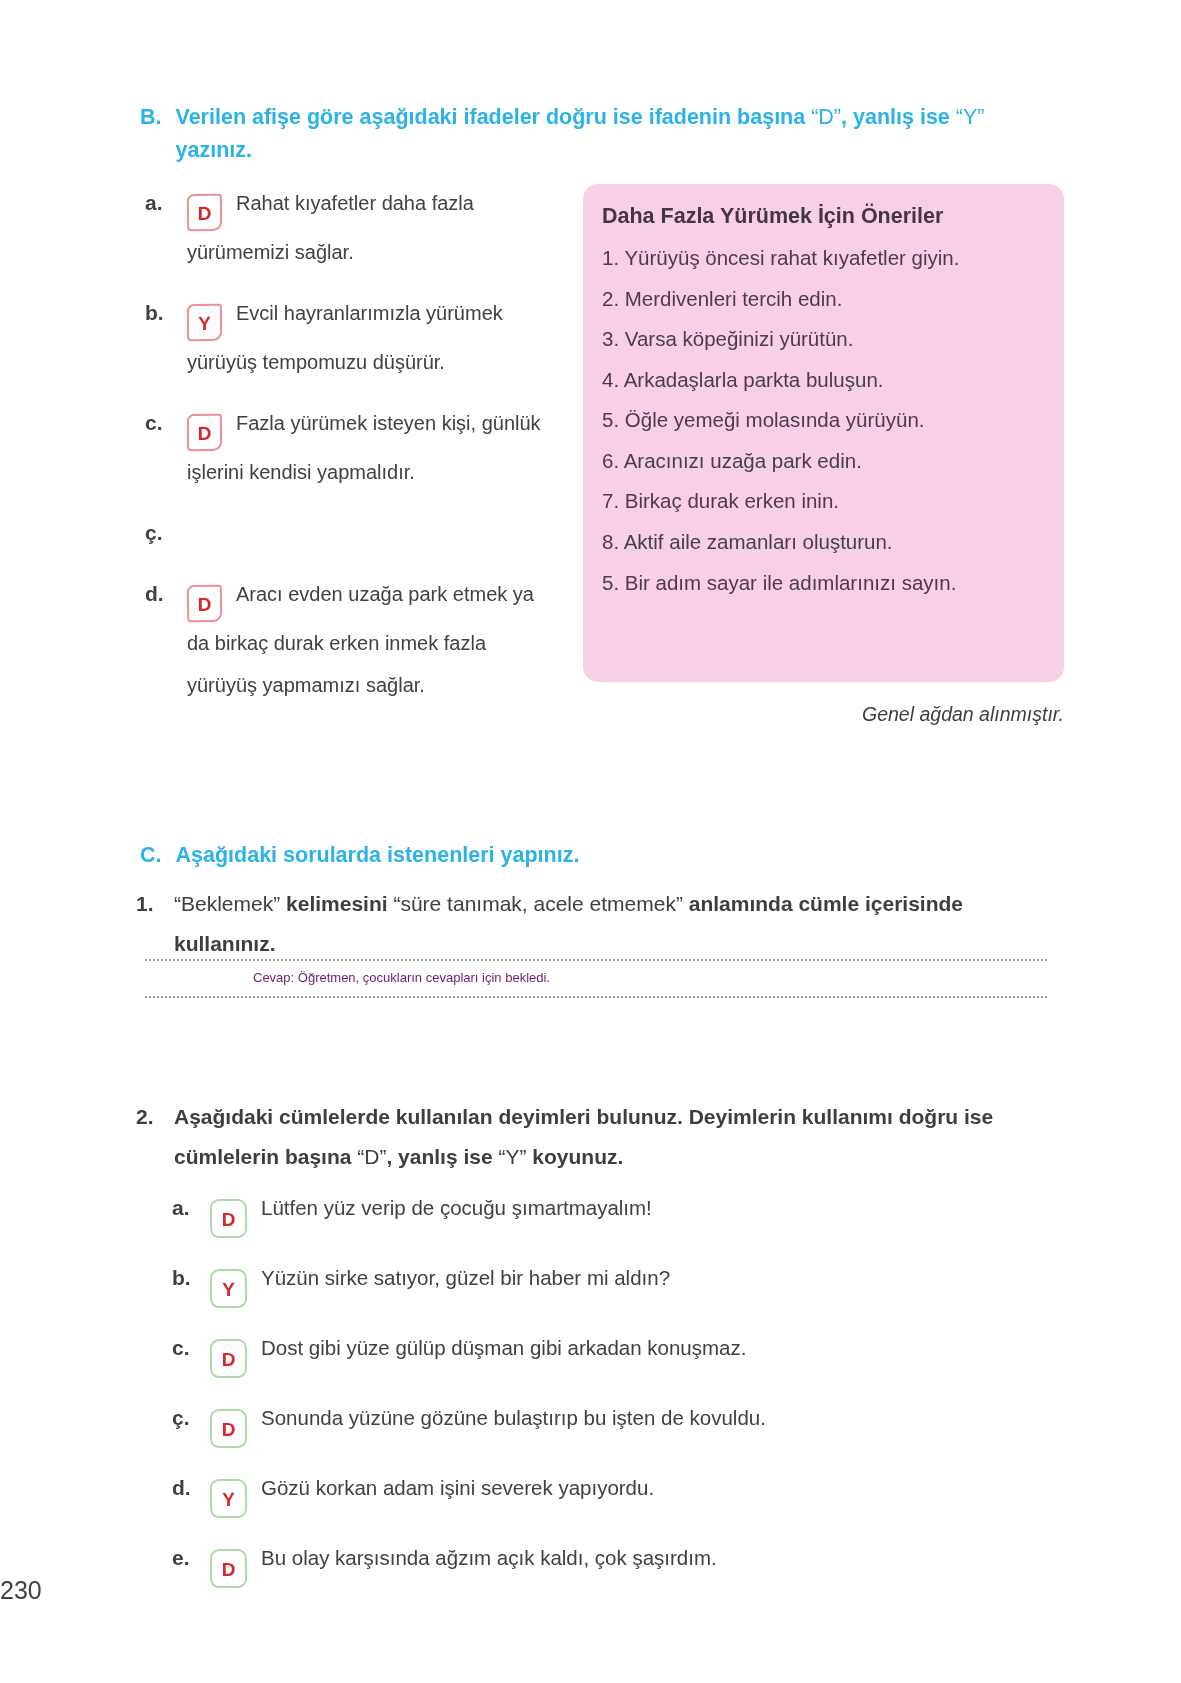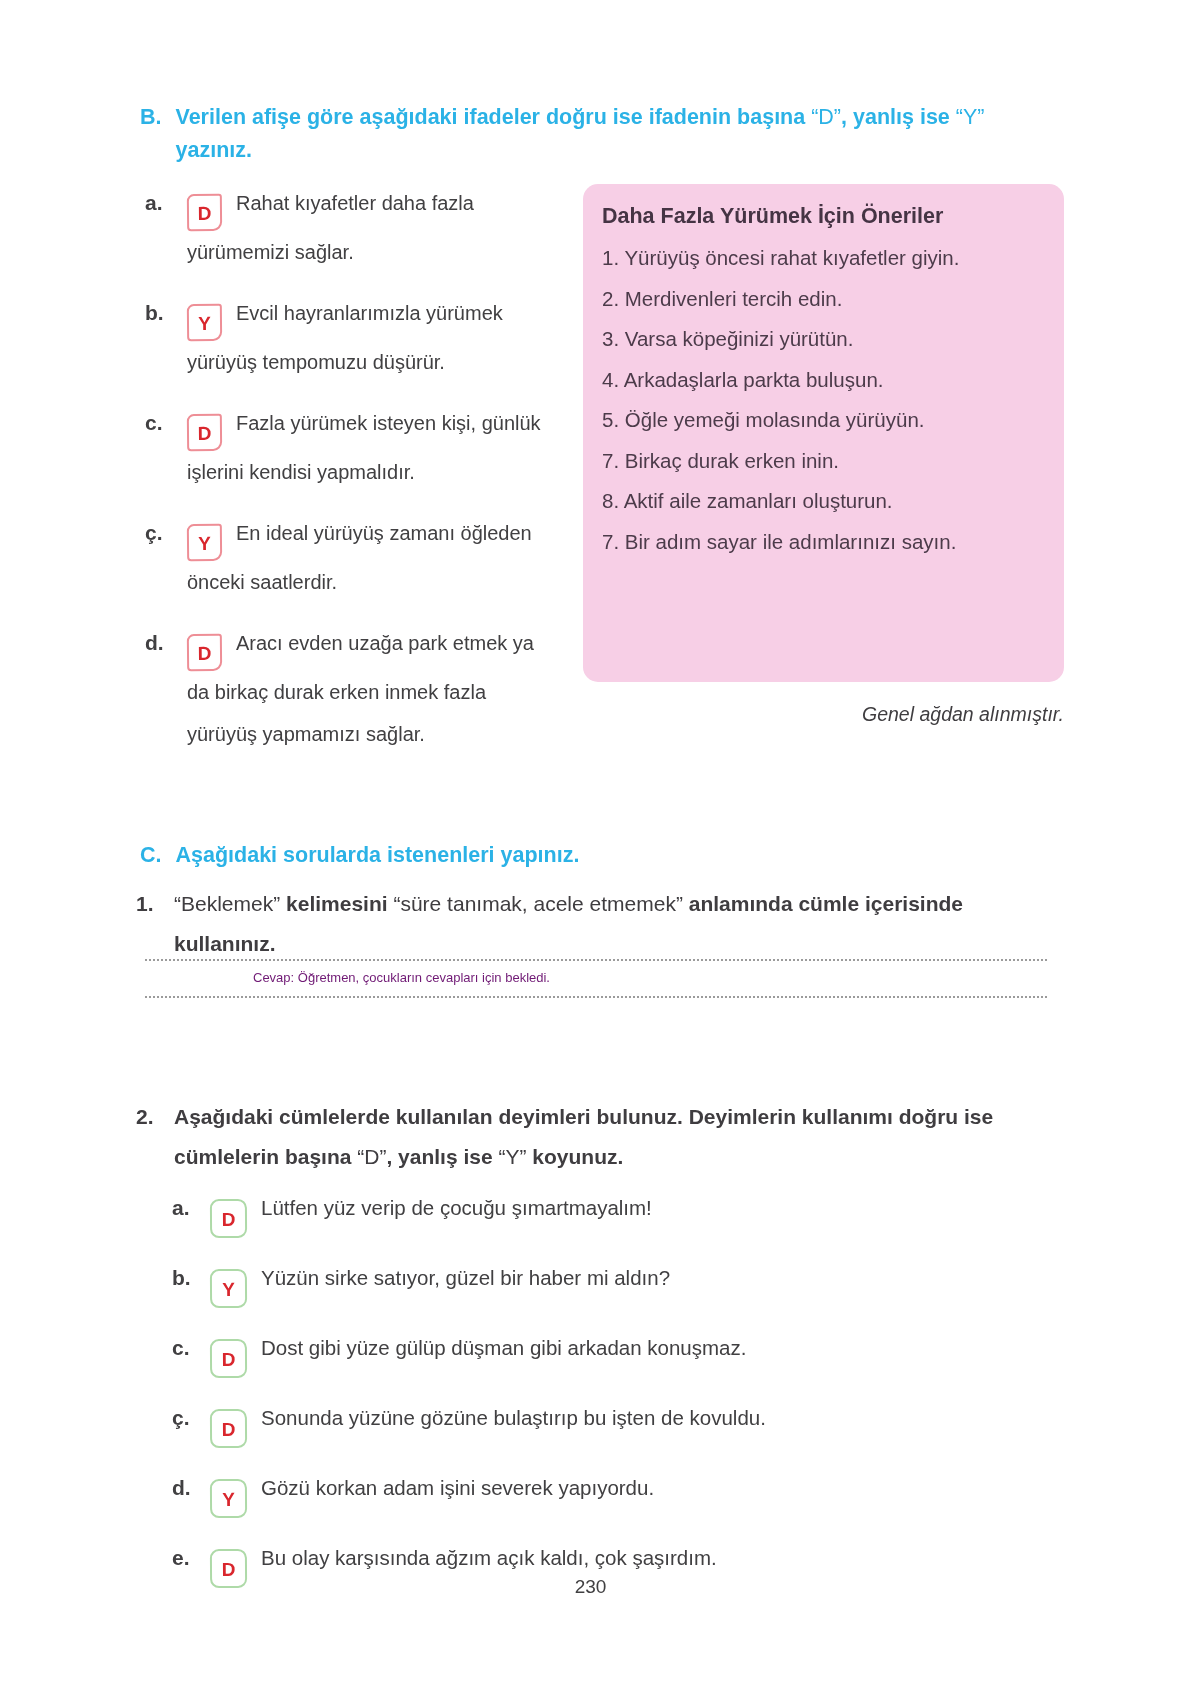--- a/index.html
+++ b/index.html
@@ -65,21 +65,21 @@
   }
 
   .q2-items { position:absolute; left:172px; top:1187px; width:900px; }
   .q2-item { display:flex; margin-bottom:29px; height:41px; }
   .q2-item .letter { flex:0 0 38px; font-weight:700; font-size:21px; line-height:41px; }
   .q2-item .text { font-size:20.5px; line-height:41px; color:#414042; }
   .q2-item .ansbox { width:37px; height:39px; line-height:37px; vertical-align:-11px; }
 
   .page-number {
     position:absolute; left:0; top:1576px; width:1181px;
-    text-align:center; font-size:19px; color:#414042;
+    text-align:left; font-size:25px; color:#414042;
   }
 </style>
 </head>
 <body>
 
 <div class="page">
 
   <div class="sec-head" style="left:140px; top:101px; width:912px;">
     <span class="sec-label">B.</span>
     <span><span>Verilen afişe göre aşağıdaki ifadeler doğru ise ifadenin başına </span><span class="thin">“D”</span><span>, yanlış ise </span><span class="thin">“Y”</span><span> yazınız.</span></span>
@@ -93,38 +93,38 @@
     <div class="b-item">
       <span class="letter">b.</span>
       <div class="text"><span class="ansbox red">Y</span><span>Evcil hayranlarımızla yürümek yürüyüş tempomuzu düşürür.</span></div>
     </div>
     <div class="b-item">
       <span class="letter">c.</span>
       <div class="text"><span class="ansbox red">D</span><span>Fazla yürümek isteyen kişi, günlük işlerini kendisi yapmalıdır.</span></div>
     </div>
     <div class="b-item">
       <span class="letter">ç.</span>
-      <div class="text"><span class="ansbox red">Y</span><span>En ideal yürüyüş zamanı öğleden önceki saatlerdir.</span></div>
     </div>
     <div class="b-item">
       <span class="letter">d.</span>
       <div class="text"><span class="ansbox red">D</span><span>Aracı evden uzağa park etmek ya da birkaç durak erken inmek fazla yürüyüş yapmamızı sağlar.</span></div>
     </div>
   </div>
 
   <aside class="poster">
     <div class="poster-title">Daha Fazla Yürümek İçin Öneriler</div>
     <div class="poster-item">1. Yürüyüş öncesi rahat kıyafetler giyin.</div>
     <div class="poster-item">2. Merdivenleri tercih edin.</div>
     <div class="poster-item">3. Varsa köpeğinizi yürütün.</div>
     <div class="poster-item">4. Arkadaşlarla parkta buluşun.</div>
     <div class="poster-item">5. Öğle yemeği molasında yürüyün.</div>
+    <div class="poster-item">6. Aracınızı uzağa park edin.</div>
     <div class="poster-item">7. Birkaç durak erken inin.</div>
     <div class="poster-item">8. Aktif aile zamanları oluşturun.</div>
-    <div class="poster-item">7. Bir adım sayar ile adımlarınızı sayın.</div>
+    <div class="poster-item">5. Bir adım sayar ile adımlarınızı sayın.</div>
   </aside>
   <div class="poster-source">Genel ağdan alınmıştır.</div>
 
   <div class="sec-head" style="left:140px; top:839px; width:912px;">
     <span class="sec-label">C.</span>
     <span>Aşağıdaki sorularda istenenleri yapınız.</span>
   </div>
 
   <div class="question" style="left:136px; top:884px;">
     <span class="qnum">1.</span>

